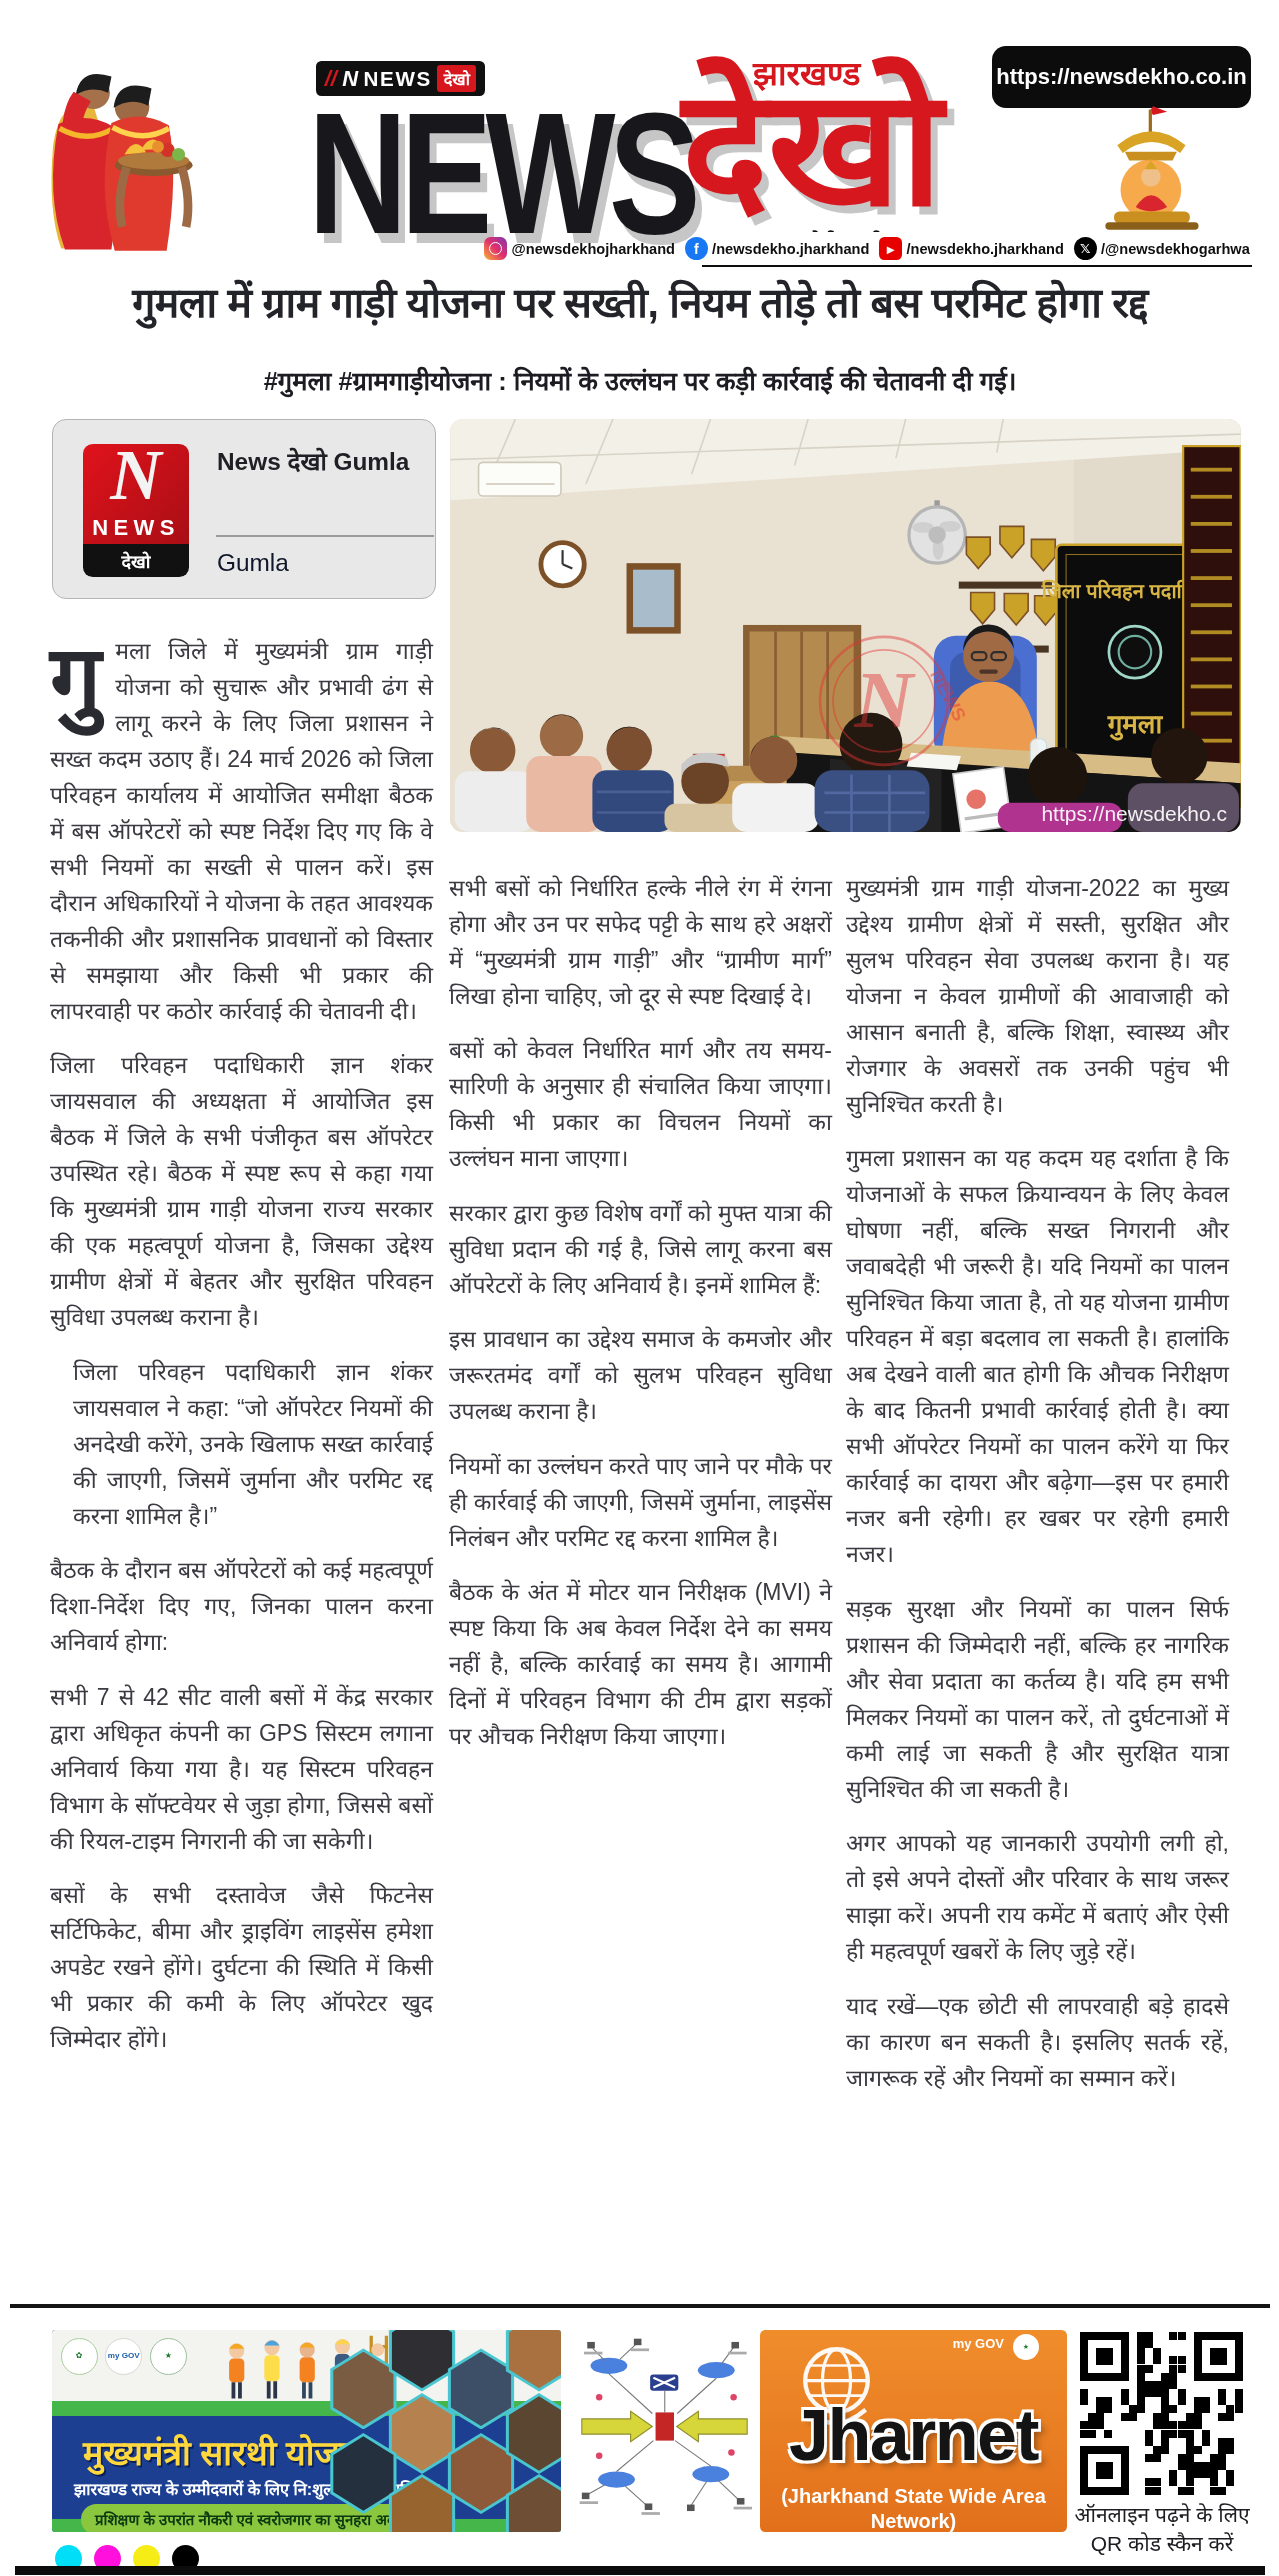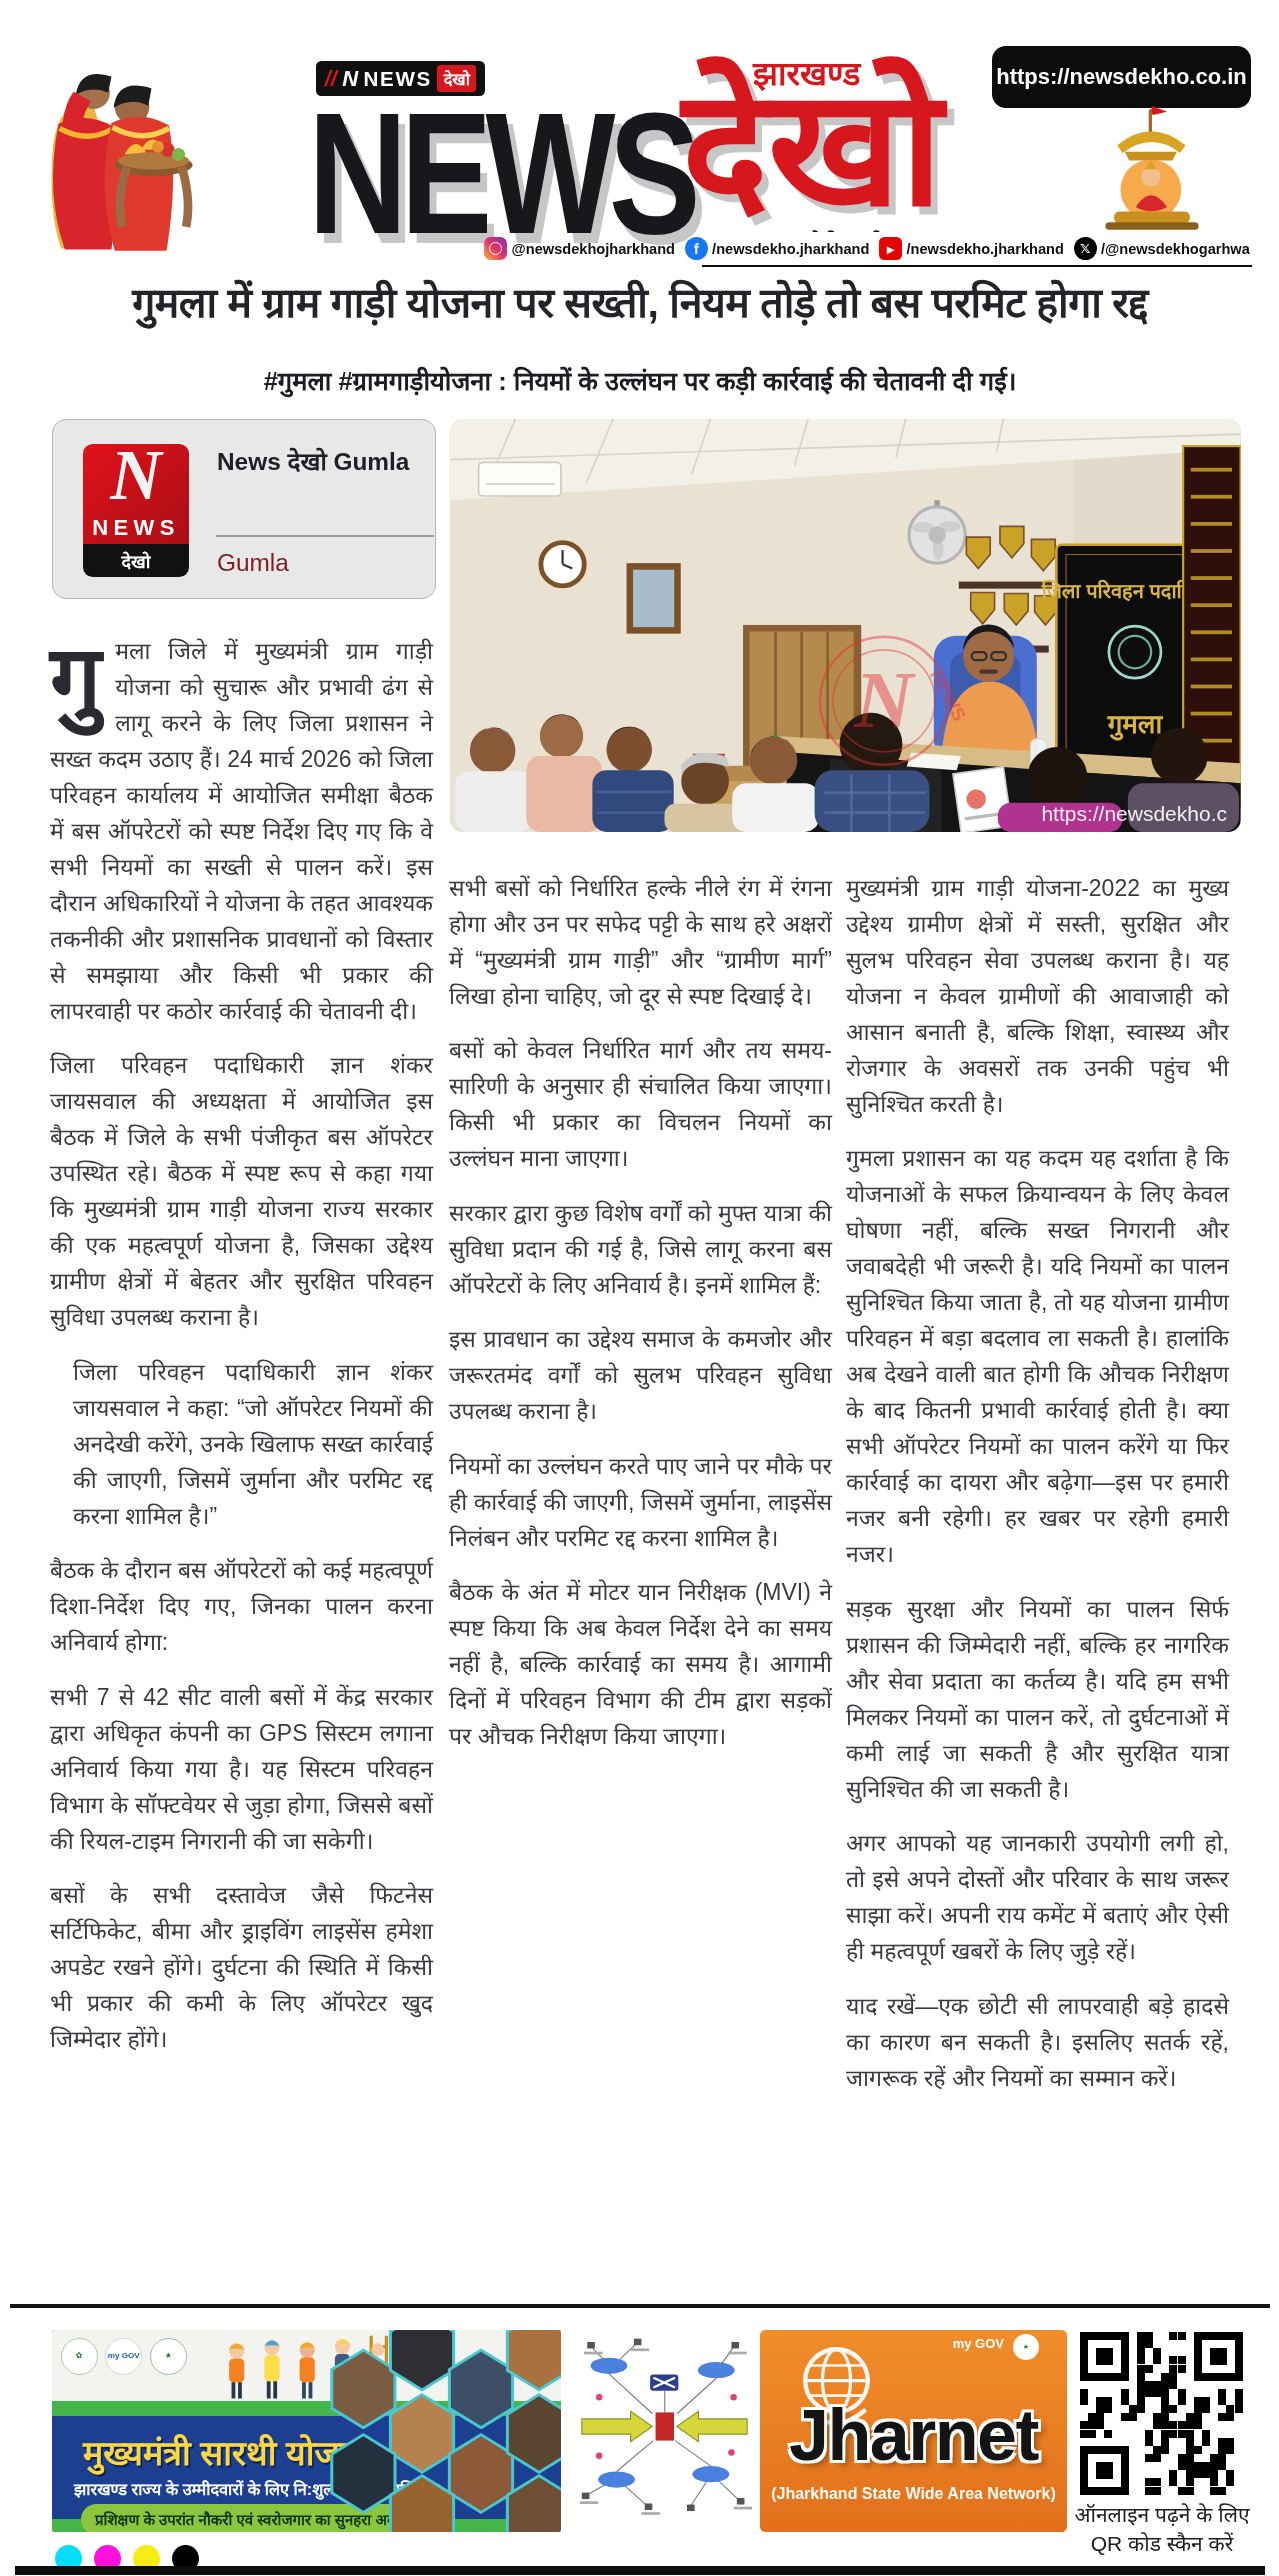--- a/index.html
+++ b/index.html
@@ -58,21 +58,21 @@
   .nd-red{height:100px;background:linear-gradient(135deg,#e0121b,#a90e15);border-radius:9.8px 9.8px 0 0;position:relative;overflow:hidden;}
   .nd-n{position:absolute;top:-9.8px;width:100%;text-align:center;font-family:"Liberation Serif",serif;
         font-style:italic;font-size:71px;font-weight:700;color:#f3f3f3;}
   .nd-news{position:absolute;bottom:3.3px;width:100%;text-align:center;font-size:22px;font-weight:800;
            letter-spacing:5.4px;color:#fff;}
   .nd-black{height:33px;background:#111;border-radius:0 0 9.8px 9.8px;display:flex;align-items:center;
             justify-content:center;color:#fff;font-size:18px;font-weight:700;}
   .author-name{position:absolute;left:164px;top:26px;width:206px;font-size:24.4px;font-weight:800;
                color:#1f1f25;line-height:1.35;}
   .author-divider{position:absolute;left:163px;top:115px;width:218px;height:1.6px;background:#9b9b9b;}
-  .author-location{position:absolute;left:164px;top:129px;font-size:24.4px;color:#7f1d1d;}
+  .author-location{position:absolute;left:164px;top:129px;font-size:24.4px;color:#0f172a;}
 
   
   .photo{position:absolute;left:450px;top:419px;width:791px;height:413px;border-radius:13px;
          overflow:hidden;background:#e9e2d3;}
   .photo svg{display:block;}
   .photo-url{position:absolute;right:14px;bottom:6.5px;font-size:21px;color:#fafafa;opacity:.95;}
 
   
   .body-col{position:absolute;width:383px;font-size:23px;line-height:36px;text-align:justify;color:#3a3a41;}
   .body-col p{margin:0 0 18.4px 0;}
@@ -115,21 +115,21 @@
 
   .banner-right{position:absolute;left:760px;top:2330px;width:307px;height:202px;border-radius:5.4px;
                 background:linear-gradient(180deg,#f08d2b,#e2701b);overflow:hidden;}
   .br-globe{position:absolute;left:33px;top:2.2px;width:87px;height:108px;opacity:.95;}
   .br-gov{position:absolute;right:63px;top:6.5px;color:#fff;font-size:13px;font-weight:800;line-height:1.05;text-align:right;}
   .br-emblem{position:absolute;right:28px;top:4.3px;width:26px;height:26px;border-radius:50%;background:#fff;
              display:flex;align-items:center;justify-content:center;color:#1d7a2f;font-size:7px;font-weight:800;}
   .br-brand{position:absolute;left:0;top:64px;width:100%;text-align:center;font-size:72px;font-weight:900;
             color:#141414;letter-spacing:-1.6px;
             text-shadow:-2.7px -2.7px 0 #fff,2.7px -2.7px 0 #fff,-2.7px 2.7px 0 #fff,2.7px 2.7px 0 #fff,5.4px 5.4px 7.6px rgba(0,0,0,.35);}
-  .br-sub{position:absolute;left:0;top:154px;width:100%;text-align:center;color:#fff;font-size:16px;
+  .br-sub{position:absolute;left:0;top:154px;width:100%;text-align:center;color:#fff;font-size:20px;
           font-weight:800;line-height:1.25;}
 
   .qr-code{position:absolute;left:1080px;top:2332px;width:163px;height:163px;background:#fff;}
   .qr-cells i{position:absolute;width:8.1px;height:8.1px;background:#000;}
   .qf{position:absolute;width:49px;height:49px;border:8.1px solid #000;box-sizing:border-box;}
   .qf:after{content:"";position:absolute;inset:8.1px;background:#000;}
   .qf1{left:0;top:0;} .qf2{right:0;top:0;} .qf3{left:0;bottom:0;}
   .qr-caption{position:absolute;left:1059px;top:2500px;width:206px;text-align:center;font-size:21px;
               color:#1d1d22;line-height:1.4;}
 

